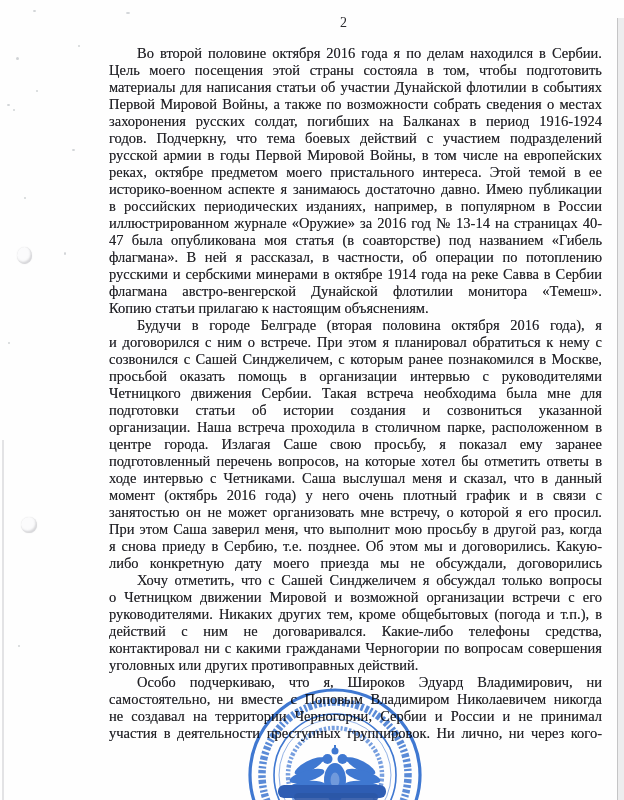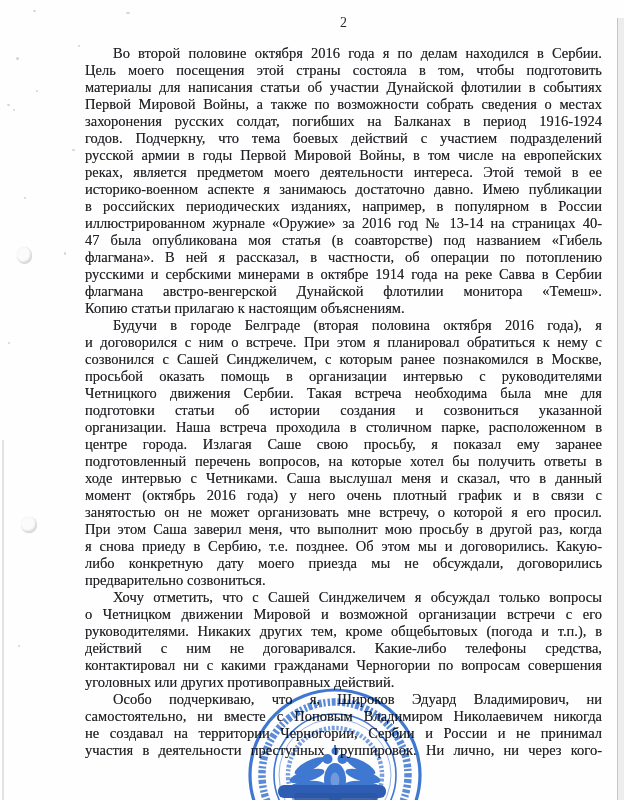--- a/index.html
+++ b/index.html
@@ -24,20 +24,21 @@
   
   .text-block{
     position:absolute;top:45px;left:85px;width:517px;
     font-size:14.5px;color:#232327;
     text-shadow:0 0 .3px rgba(25,25,35,.55);
   }
   .ln{
     height:17px;line-height:17px;
     text-align:justify;text-align-last:justify;
     overflow:visible;
+    margin-left:24px;
   }
   .ln.first{text-indent:28px;}
   .ln.plast{text-align-last:left;}
   
   .stamp{
     position:absolute;left:240px;top:686px;width:190px;height:114px;
     mix-blend-mode:multiply;opacity:.92;filter:blur(.25px);
   }
 </style>
 </head>
@@ -66,46 +67,45 @@
   <div class="page-number">2</div>
 
   <div class="text-block">
     <div class="ln first">Во второй половине октября 2016 года я по делам находился в Сербии.</div>
     <div class="ln">Цель моего посещения этой страны состояла в том, чтобы подготовить</div>
     <div class="ln">материалы для написания статьи об участии Дунайской флотилии в событиях</div>
     <div class="ln">Первой Мировой Войны, а также по возможности собрать сведения о местах</div>
     <div class="ln">захоронения русских солдат, погибших на Балканах в период 1916-1924</div>
     <div class="ln">годов. Подчеркну, что тема боевых действий с участием подразделений</div>
     <div class="ln">русской армии в годы Первой Мировой Войны, в том числе на европейских</div>
-    <div class="ln">реках, является предметом моего деятельности интереса. Этой темой в ее</div>
+    <div class="ln">реках, октябре предметом моего пристального интереса. Этой темой в ее</div>
     <div class="ln">историко-военном аспекте я занимаюсь достаточно давно. Имею публикации</div>
     <div class="ln">в российских периодических изданиях, например, в популярном в России</div>
     <div class="ln">иллюстрированном журнале «Оружие» за 2016 год № 13-14 на страницах 40-</div>
     <div class="ln">47 была опубликована  моя статья (в соавторстве) под названием «Гибель</div>
     <div class="ln">флагмана». В ней я рассказал, в частности, об операции по потоплению</div>
     <div class="ln">русскими и сербскими минерами в октябре 1914 года на реке Савва в Сербии</div>
     <div class="ln">флагмана австро-венгерской Дунайской флотилии монитора «Темеш».</div>
     <div class="ln plast">Копию статьи прилагаю к настоящим объяснениям.</div>
 
     <div class="ln first">Будучи в городе Белграде (вторая половина октября 2016 года), я</div>
     <div class="ln">и договорился с ним о встрече. При этом я планировал обратиться к нему с</div>
     <div class="ln">созвонился с Сашей Синджеличем, с которым ранее познакомился в Москве,</div>
     <div class="ln">просьбой  оказать помощь в организации интервью с  руководителями</div>
     <div class="ln">Четницкого движения Сербии. Такая встреча необходима была мне для</div>
     <div class="ln">подготовки статьи об истории создания и созвониться указанной</div>
     <div class="ln">организации. Наша встреча проходила в столичном парке, расположенном в</div>
     <div class="ln">центре города. Излагая Саше свою просьбу, я показал ему заранее</div>
-    <div class="ln">подготовленный перечень вопросов, на которые хотел бы получить ответы в</div>
+    <div class="ln">подготовленный перечень вопросов, на которые хотел бы отметить ответы в</div>
     <div class="ln">ходе интервью с Четниками. Саша выслушал меня и сказал, что в данный</div>
     <div class="ln">момент (октябрь 2016 года) у него очень плотный график и в связи с</div>
     <div class="ln">занятостью он не может организовать мне встречу, о которой я его просил.</div>
     <div class="ln">При этом Саша заверил меня, что выполнит мою просьбу в другой раз, когда</div>
     <div class="ln">я снова приеду в Сербию, т.е. позднее. Об этом мы и договорились. Какую-</div>
     <div class="ln">либо конкретную дату моего приезда мы не обсуждали, договорились</div>
-    <div class="ln plast">предварительно созвониться.</div>
 
     <div class="ln first">Хочу отметить, что с Сашей Синджеличем я обсуждал только вопросы</div>
     <div class="ln">о Четницком движении Мировой и возможной организации встречи с его</div>
     <div class="ln">руководителями. Никаких других тем, кроме общебытовых (погода и т.п.), в</div>
     <div class="ln">действий с ним не договаривался. Какие-либо телефоны средства,</div>
     <div class="ln">контактировал ни с какими гражданами Черногории по вопросам совершения</div>
     <div class="ln plast">уголовных или других противоправных действий.</div>
 
     <div class="ln first">Особо подчеркиваю, что я, Широков Эдуард Владимирович, ни</div>
     <div class="ln">самостоятельно, ни вместе с Поповым Владимиром Николаевичем никогда</div>

